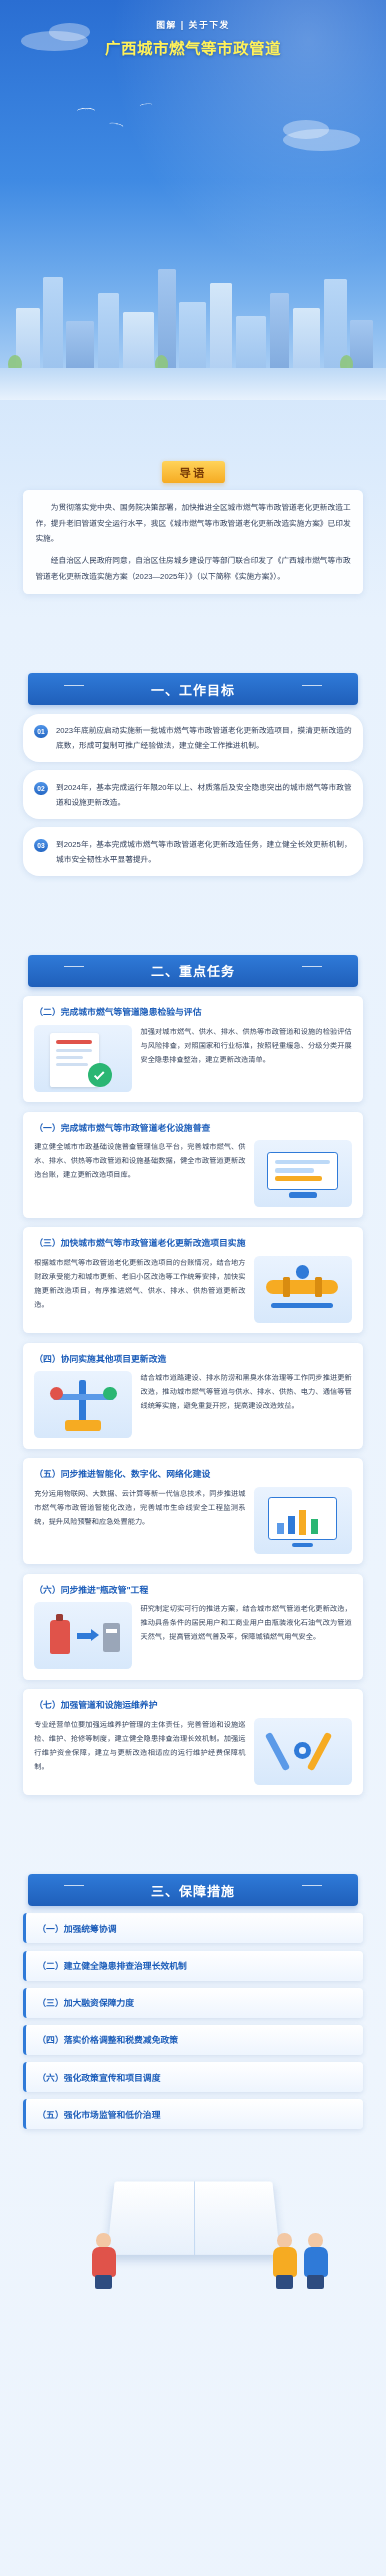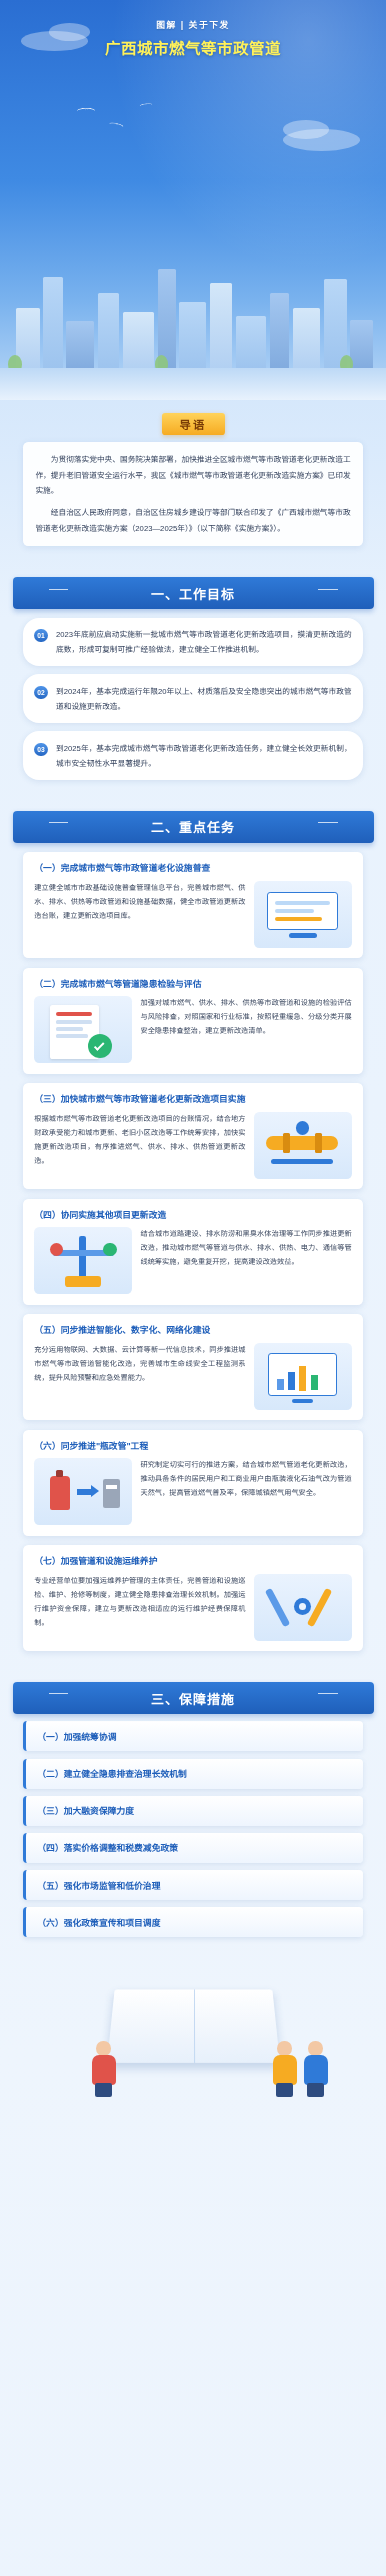--- a/index.html
+++ b/index.html
@@ -110,24 +110,24 @@
     width:13.4px;height:18.5px;
     background:#8fc77f;
     border-radius:50% 50% 45% 45%;
     opacity:.9;
   }
   .tree:after{
     content:"";position:absolute;left:5.7px;bottom:-5.2px;width:2.1px;height:6.2px;background:#7fa76d;
   }
 
   
-  .section { padding:0 12.4px; }
+  .section { padding:0 12.4px;margin-top:48px; }
   .band-title {
     margin:0 auto;
-    width:361px;
+    width:330px;
     height:32px;
     border-radius:4.1px;
     background:linear-gradient(180deg,#2f7ad8,#1f5fba);
     color:#ffffff;
     font-size:13px;
     font-weight:bold;
     letter-spacing:1px;
     display:flex;
     align-items:center;
     justify-content:center;
@@ -351,50 +351,50 @@
       <div>到2025年，基本完成城市燃气等市政管道老化更新改造任务，建立健全长效更新机制，城市安全韧性水平显著提升。</div>
     </div>
   </div>
 
   <div class="spacer-60"></div>
 
   <div class="section">
     <div class="band-title">二、重点任务</div>
 
     <div class="task">
-      <div class="task-head">（一）完成城市燃气等市政管道老化设施普查</div>
-      <div class="task-body">
-        <div class="task-text">建立健全城市市政基础设施普查管理信息平台，完善城市燃气、供水、排水、供热等市政管道和设施基础数据，健全市政管道更新改造台账，建立更新改造项目库。</div>
-        <div class="task-art">
-          <div class="art-i" style="left:13.4px;top:11.3px;width:71px;height:38px;background:#ffffff;border:1.5px solid #2f7ad8;border-radius:3.1px;"></div>
-          <div class="art-i" style="left:21.6px;top:19.6px;width:55px;height:4.1px;background:#bcd9f7;border-radius:2.1px;"></div>
-          <div class="art-i" style="left:21.6px;top:28px;width:39px;height:4.1px;background:#bcd9f7;border-radius:2.1px;"></div>
-          <div class="art-i" style="left:21.6px;top:36px;width:47px;height:4.1px;background:#f6ab22;border-radius:2.1px;"></div>
-          <div class="art-i" style="left:35px;top:52px;width:28px;height:5.2px;background:#2f7ad8;border-radius:2.6px;"></div>
-        </div>
-      </div>
-    </div>
-
-    <div class="task">
       <div class="task-head">（二）完成城市燃气等管道隐患检验与评估</div>
       <div class="task-body rev">
         <div class="task-text">加强对城市燃气、供水、排水、供热等市政管道和设施的检验评估与风险排查，对照国家和行业标准，按照轻重缓急、分级分类开展安全隐患排查整治，建立更新改造清单。</div>
         <div class="task-art">
           <div class="art-i" style="left:15.5px;top:8.2px;width:49px;height:54px;background:#ffffff;border-radius:2.6px;box-shadow:0 1px 3.1px rgba(0,0,0,.12);"></div>
           <div class="art-i" style="left:21.6px;top:15.5px;width:36px;height:3.6px;background:#e0534a;border-radius:2.1px;"></div>
           <div class="art-i" style="left:21.6px;top:24px;width:36px;height:3.1px;background:#cfdff2;border-radius:1.5px;"></div>
           <div class="art-i" style="left:21.6px;top:31px;width:27px;height:3.1px;background:#cfdff2;border-radius:1.5px;"></div>
           <div class="art-i" style="left:21.6px;top:38px;width:32px;height:3.1px;background:#cfdff2;border-radius:1.5px;"></div>
           <div class="art-i" style="left:54px;top:38px;width:24px;height:24px;background:#2bb673;border-radius:50%;"></div>
           <div class="art-i" style="left:60px;top:47px;width:10.3px;height:4.6px;border-left:2.1px solid #fff;border-bottom:2.1px solid #fff;transform:rotate(-45deg);"></div>
         </div>
       </div>
     </div>
 
     <div class="task">
+      <div class="task-head">（一）完成城市燃气等市政管道老化设施普查</div>
+      <div class="task-body">
+        <div class="task-text">建立健全城市市政基础设施普查管理信息平台，完善城市燃气、供水、排水、供热等市政管道和设施基础数据，健全市政管道更新改造台账，建立更新改造项目库。</div>
+        <div class="task-art">
+          <div class="art-i" style="left:13.4px;top:11.3px;width:71px;height:38px;background:#ffffff;border:1.5px solid #2f7ad8;border-radius:3.1px;"></div>
+          <div class="art-i" style="left:21.6px;top:19.6px;width:55px;height:4.1px;background:#bcd9f7;border-radius:2.1px;"></div>
+          <div class="art-i" style="left:21.6px;top:28px;width:39px;height:4.1px;background:#bcd9f7;border-radius:2.1px;"></div>
+          <div class="art-i" style="left:21.6px;top:36px;width:47px;height:4.1px;background:#f6ab22;border-radius:2.1px;"></div>
+          <div class="art-i" style="left:35px;top:52px;width:28px;height:5.2px;background:#2f7ad8;border-radius:2.6px;"></div>
+        </div>
+      </div>
+    </div>
+
+    <div class="task">
       <div class="task-head">（三）加快城市燃气等市政管道老化更新改造项目实施</div>
       <div class="task-body">
         <div class="task-text">根据城市燃气等市政管道老化更新改造项目的台账情况，结合地方财政承受能力和城市更新、老旧小区改造等工作统筹安排，加快实施更新改造项目，有序推进燃气、供水、排水、供热管道更新改造。</div>
         <div class="task-art">
           <div class="art-i" style="left:12.4px;top:24px;width:72px;height:14.4px;background:#f6ab22;border-radius:7.2px;"></div>
           <div class="art-i" style="left:29px;top:20.6px;width:7.2px;height:20.6px;background:#d98c10;border-radius:1.5px;"></div>
           <div class="art-i" style="left:61px;top:20.6px;width:7.2px;height:20.6px;background:#d98c10;border-radius:1.5px;"></div>
           <div class="art-i" style="left:42px;top:9.3px;width:13.4px;height:13.4px;background:#2f7ad8;border-radius:50%;"></div>
           <div class="art-i" style="left:17.5px;top:47px;width:62px;height:5.2px;background:#2f7ad8;border-radius:2.6px;"></div>
         </div>
@@ -460,22 +460,22 @@
   </div>
 
   <div class="spacer-60"></div>
 
   <div class="section">
     <div class="band-title">三、保障措施</div>
     <div class="measure">（一）加强统筹协调</div>
     <div class="measure">（二）建立健全隐患排查治理长效机制</div>
     <div class="measure">（三）加大融资保障力度</div>
     <div class="measure">（四）落实价格调整和税费减免政策</div>
+    <div class="measure">（六）强化政策宣传和项目调度</div>
     <div class="measure">（五）强化市场监管和低价治理</div>
-    <div class="measure">（六）强化政策宣传和项目调度</div>
   </div>
 
   <div class="footer-art">
     <div class="book"></div>
     <div class="person" style="left:77px;">
       <div class="p-head"></div>
       <div class="p-body" style="background:#e0534a;"></div>
       <div class="p-leg"></div>
     </div>
     <div class="person" style="left:258px;">

